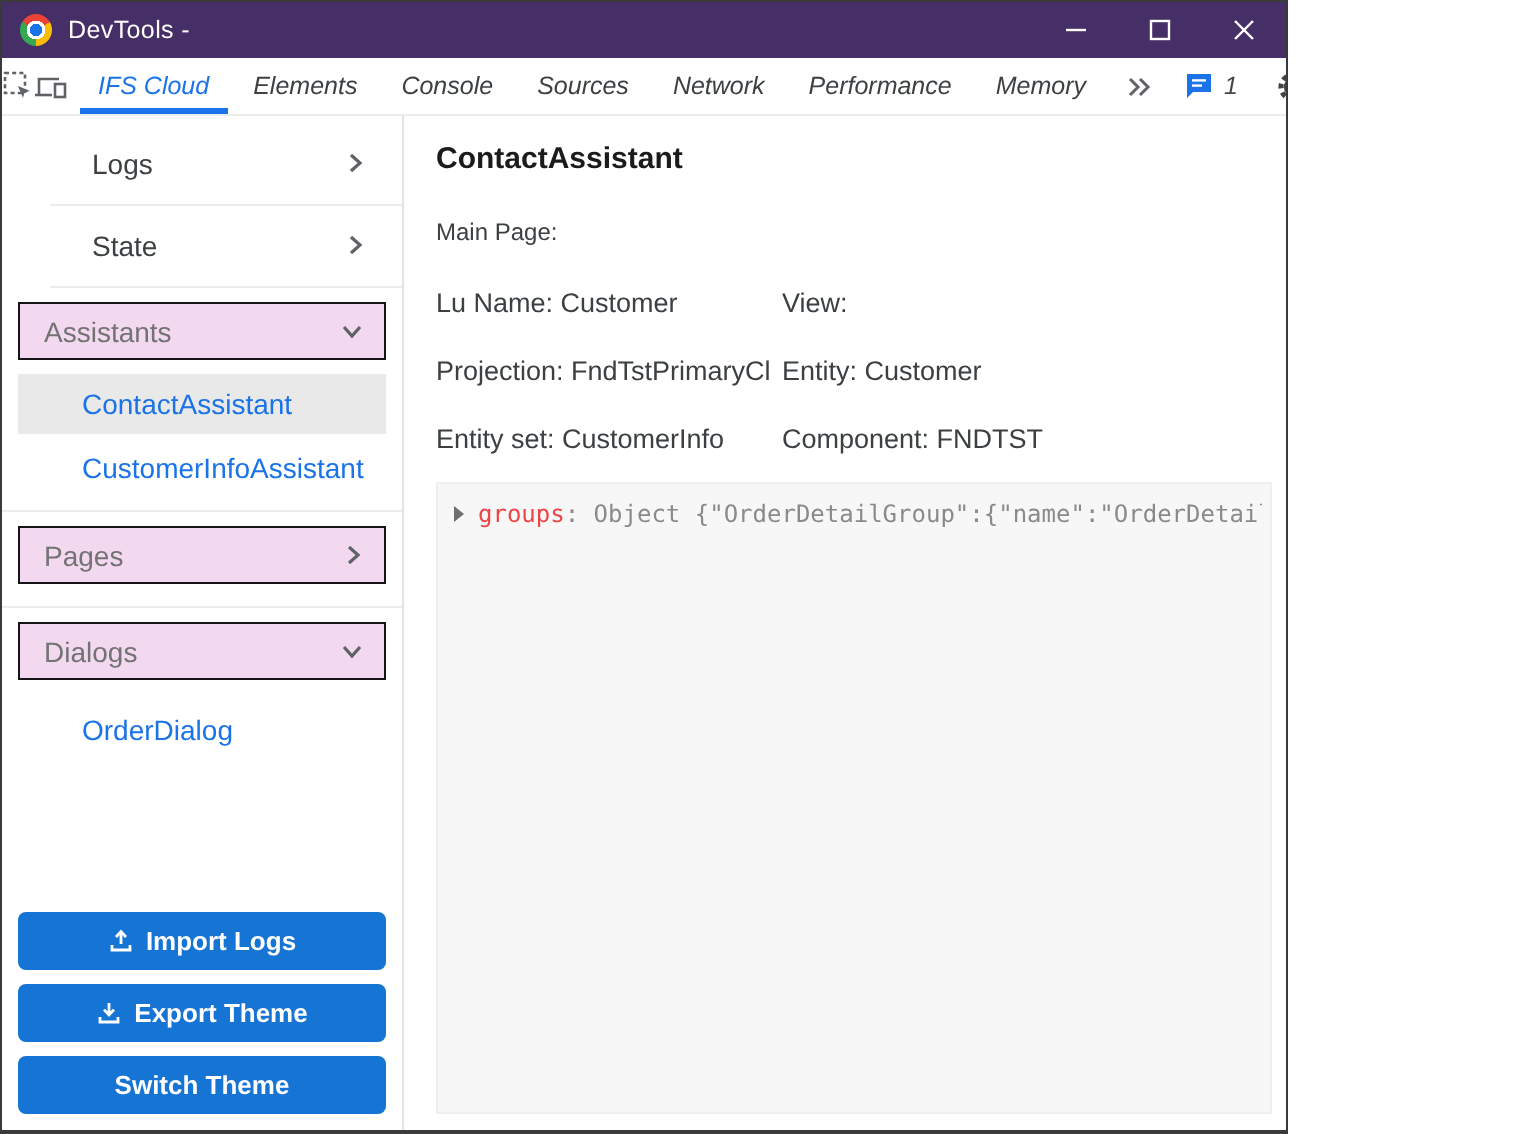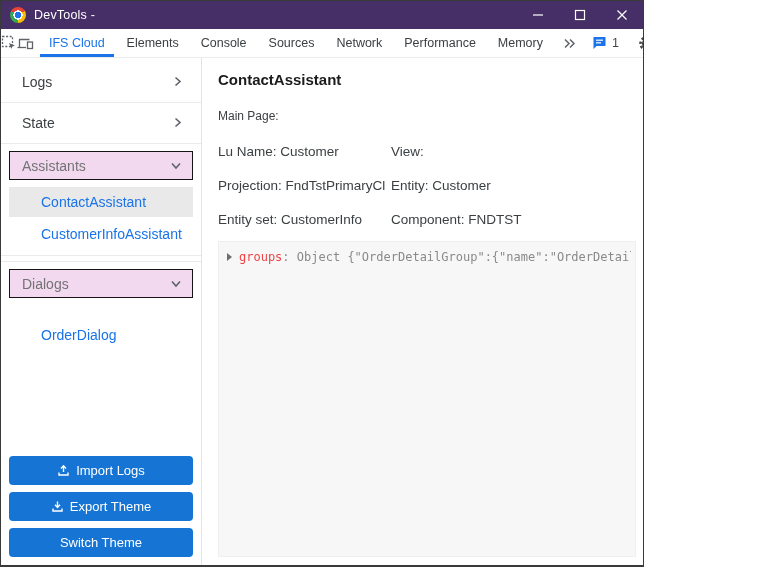--- a/index.html
+++ b/index.html
@@ -36,21 +36,21 @@
     display: flex; align-items: center; justify-content: center;
   }
   .win-btn svg { stroke: #fff; stroke-width: 1.2; fill: none; }
 
   
   .toolbar {
     height: 29px; flex: 0 0 29px;
     background: #fff;
     border-bottom: 1px solid #ececec;
     display: flex; align-items: stretch;
-    font-size: 12.5px; color: #3c4043;
+    font-size: 12.5px; color: #3c4043; font-style: italic;
   }
   .tb-icon-btn {
     display: flex; align-items: center; justify-content: center;
     width: 30px; height: 100%;
   }
   .tb-sep { width: 1px; background: #e0e0e0; margin: 6px 2px; }
   .tabs { display: flex; align-items: stretch; }
   .tab {
     display: flex; align-items: center;
     padding: 0 11px; position: relative;
@@ -74,20 +74,21 @@
     width: 201px; flex: 0 0 201px;
     border-right: 1px solid #e4e4e4;
     display: flex; flex-direction: column;
     font-size: 14px; color: #3c4043;
     padding-top: 4px; background: #fff;
   }
   .side-row {
     height: 41px; display: flex; align-items: center; justify-content: space-between;
     padding: 0 18px 0 21px;
     border-bottom: 1px solid #ebebeb;
+    margin-left: 24px;
   }
   .side-header {
     height: 29px; margin: 7px 8px 6px 8px;
     background: #f3d9f0; border: 1px solid #141414;
     display: flex; align-items: center; justify-content: space-between;
     padding: 0 10px 0 12px; color: #737373;
   }
   .side-link {
     height: 30px; margin: 1px 8px;
     display: flex; align-items: center;
@@ -96,21 +97,21 @@
   }
   .side-link.selected { background: #e9e9e9; }
   .side-divider { border-top: 1px solid #ebebeb; margin: 5px 0 0 0; }
   .chev svg { stroke: #5f6368; stroke-width: 1.6; fill: none; }
 
   .side-buttons { margin-top: auto; padding: 0 8px 8px 8px; display: flex; flex-direction: column; gap: 7px; }
   .side-btn {
     height: 29px; border: none; border-radius: 4px;
     background: #1574d4; color: #fff;
     font-family: "Liberation Sans", sans-serif;
-    font-size: 13px; font-weight: 400;
+    font-size: 13px; font-weight: 700;
     display: flex; align-items: center; justify-content: center; gap: 6px;
     cursor: pointer;
   }
   .side-btn svg { stroke: #fff; stroke-width: 1.4; fill: none; }
 
   
   .main {
     flex: 1; min-width: 0;
     display: flex; flex-direction: column;
     padding: 13px 6px 8px 16px;
@@ -250,31 +251,39 @@
         <span class="chev">
           <svg width="12" height="11" viewBox="0 0 12 11">
               <polyline points="2,3.5 6,8 10,3.5"></polyline>
             </svg>
         </span>
       </div>
       <div class="side-link selected">ContactAssistant</div>
       <div class="side-link">CustomerInfoAssistant</div>
 
       <div class="side-divider"></div>
+      <div class="side-header">
+        <span>Pages</span>
+        <span class="chev">
+          <svg width="11" height="11" viewBox="0 0 11 11">
+              <polyline points="3.5,1.5 8,5.5 3.5,9.5"></polyline>
+            </svg>
+        </span>
+      </div>
 
       <div class="side-divider"></div>
       <div class="side-header">
         <span>Dialogs</span>
         <span class="chev">
           <svg width="12" height="11" viewBox="0 0 12 11">
               <polyline points="2,3.5 6,8 10,3.5"></polyline>
             </svg>
         </span>
       </div>
-      <div class="side-link" style="margin-top:16px;">OrderDialog</div>
+      <div class="side-link" style="margin-top:4px;">OrderDialog</div>
 
       <div class="side-buttons">
         <button class="side-btn">
           <svg width="13" height="13" viewBox="0 0 13 13">
             <line x1="6.5" y1="2.5" x2="6.5" y2="8"></line>
               <polyline points="4,4.5 6.5,1.8 9,4.5"></polyline>
               <path d="M2 8.5 v2.5 h9 v-2.5"></path>
           </svg>
           <span>Import Logs</span>
         </button>

